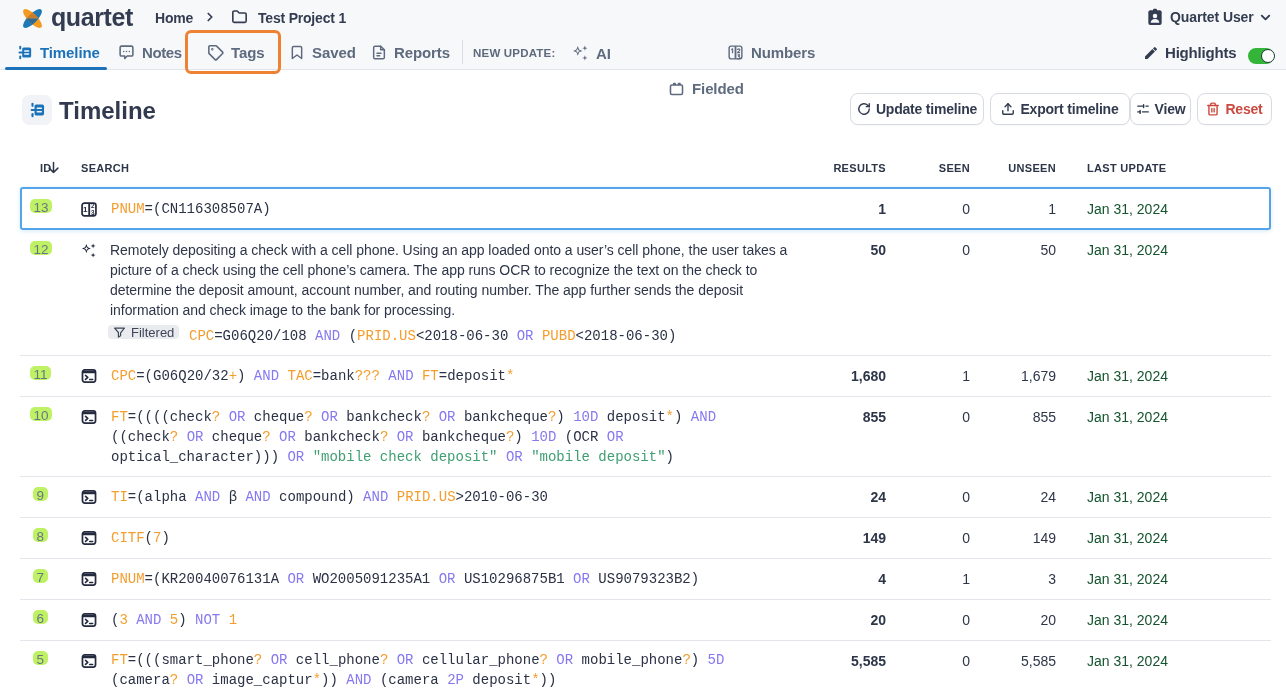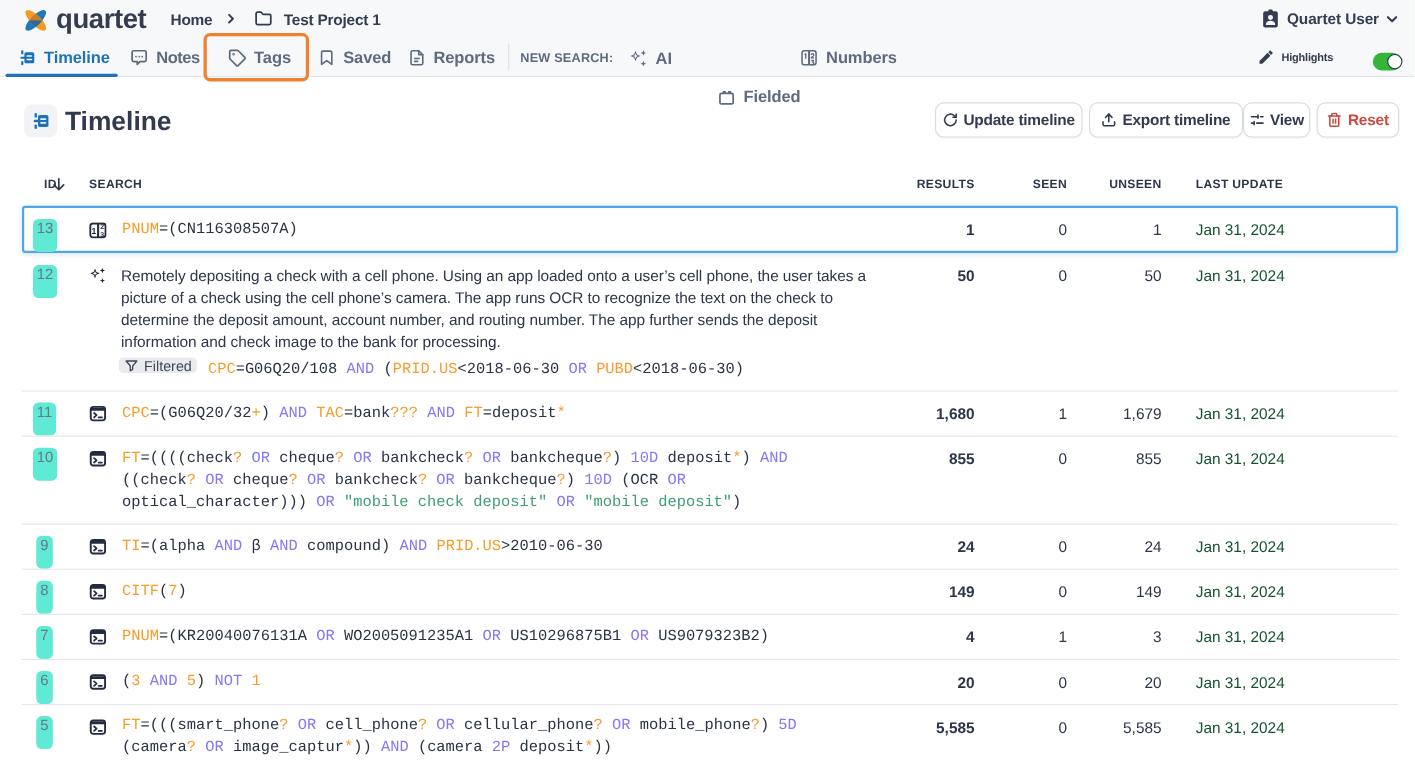--- a/index.html
+++ b/index.html
@@ -23,38 +23,38 @@
 
 
 .tab { position:absolute; top:44px; display:flex; align-items:center; font-size:15px; letter-spacing:-0.1px; font-weight:700; color:#5e6a7e; }
 .tab .ic { margin-right:7px; }
 #tab-timeline { left:16px; color:#1b72b9; }
 #underline { position:absolute; left:5px; top:67px; width:102px; height:3px; background:#1b72b9; border-radius:2px; }
 #tagbox { position:absolute; left:185px; top:30px; width:96px; height:44px; border:3px solid #ee8132; border-radius:6px; }
 #newsearch-sep { position:absolute; left:462px; top:40px; width:1px; height:24px; background:#d9dee6; }
 #newsearch-label { position:absolute; left:473px; top:47px; font-size:11.5px; font-weight:700; color:#5e6a7e; letter-spacing:0.2px; }
 #hl-block { position:absolute; left:1143px; top:44px; display:flex; align-items:center; }
-#hl-label { font-size:10px; letter-spacing:-0.2px; font-weight:700; color:#333c50; margin-left:6px; }
+#hl-label { font-size:15px; letter-spacing:-0.2px; font-weight:700; color:#333c50; margin-left:6px; }
 #toggle { position:absolute; left:1248px; top:48px; width:26px; height:16px; background:#34b438; border-radius:8px; }
 #toggle .knob { position:absolute; right:-1px; top:1px; width:14px; height:14px; background:#fff; border:1.5px solid #1d3a33; border-radius:50%; }
 
 
 #h-iconbox { position:absolute; left:22px; top:95px; width:30px; height:30px; background:#f1f3f6; border-radius:7px; }
 #h-title { position:absolute; left:59px; top:97px; font-size:24px; font-weight:700; color:#313a4e; }
 .btn { position:absolute; top:93px; height:32px; background:#fff; border:1px solid #d7dbe2; border-radius:8px; display:flex; align-items:center; justify-content:center; font-size:14px; letter-spacing:-0.2px; font-weight:700; color:#313a4e; box-shadow:0 1px 1px rgba(20,30,60,0.03); }
 .btn .ic { margin-right:5px; }
 #btn-update { left:850px; width:134px; }
 #btn-export { left:990px; width:140px; }
 #btn-view { left:1130px; width:61px; }
 #btn-reset { left:1197px; width:75px; color:#cb4940; }
 
 
 .th { position:absolute; top:162px; font-size:11px; font-weight:700; color:#2d3548; letter-spacing:0.3px; }
 .sep { position:absolute; left:20px; width:1251px; height:1px; background:#e3e6eb; }
-.badge { position:absolute; background:#5eead4; border-radius:5px; height:30px; line-height:18px; padding:0 3.5px; font-size:13.5px; color:#6b7585; }
+.badge { position:absolute; background:#bef264; border-radius:5px; height:14px; line-height:18px; padding:0 3.5px; font-size:13.5px; color:#6b7585; }
 .rowic { position:absolute; left:81px; }
 .q { position:absolute; left:111px; font-family:"Liberation Mono", monospace; font-size:14px; line-height:20px; color:#2b3245; white-space:pre; }
 .f { color:#f59d2c; }
 .o { color:#8678f0; }
 .g { color:#3f9e72; }
 .val { position:absolute; width:100px; text-align:right; font-size:14px; color:#2d3548; }
 .val.b { font-weight:700; }
 .date { position:absolute; left:1087px; font-size:14px; color:#14532d; }
 #selrow { position:absolute; left:20px; top:187px; width:1251px; height:43px; border:2px solid #54a4e8; border-radius:3px; background:#fff; box-shadow:0 1px 4px rgba(84,164,232,0.25); }
 #desc12 { position:absolute; left:110px; top:240px; font-size:14px; letter-spacing:-0.05px; line-height:20px; color:#2d3548; white-space:nowrap; }
@@ -142,30 +142,30 @@
 </div>
 <div class="tab" id="tab-reports" style="left:371px;">
   <svg class="ic" width="16" height="17" viewBox="0 0 24 24" fill="none" stroke="#5e6a7e" stroke-width="2.2" stroke-linecap="round" stroke-linejoin="round">
     <path d="M14.5 2.5H6a2 2 0 0 0-2 2v15a2 2 0 0 0 2 2h12a2 2 0 0 0 2-2V8z"></path>
     <path d="M14.5 2.5V8H20"></path>
     <path d="M9 13h6M9 17h4"></path>
   </svg>
   Reports
 </div>
 <div id="newsearch-sep"></div>
-<div id="newsearch-label">NEW SEARCH:</div>
+<div id="newsearch-label">NEW UPDATE:</div>
 <div class="tab" id="tab-ai" style="left:571px;">
   <svg class="ic" width="18" height="18" viewBox="0 0 24 24" fill="#5e6a7e">
     <path d="M9 2.8 L10.8 7.4 L15.2 9.2 L10.8 11 L9 15.6 L7.2 11 L2.8 9.2 L7.2 7.4 Z M9 6.2 L9.9 8.4 L12 9.2 L9.9 10 L9 12.2 L8.1 10 L6 9.2 L8.1 8.4 Z" fill-rule="evenodd"></path>
     <path d="M18.5 2 L19.4 4.6 L22 5.5 L19.4 6.4 L18.5 9 L17.6 6.4 L15 5.5 L17.6 4.6 Z"></path>
     <path d="M18.5 15 L19.4 17.6 L22 18.5 L19.4 19.4 L18.5 22 L17.6 19.4 L15 18.5 L17.6 17.6 Z"></path>
   </svg>
   AI
 </div>
-<div class="tab" id="tab-fielded" style="left:652px;margin-top:36px;">
+<div class="tab" id="tab-fielded" style="left:668px;margin-top:36px;">
   <svg class="ic" width="17" height="17" viewBox="0 0 24 24" fill="none" stroke="#5e6a7e" stroke-width="2.2" stroke-linejoin="round">
     <rect x="3.5" y="7" width="17" height="13.5" rx="2"></rect>
     <path d="M7 7V4.8A1 1 0 0 1 8 3.8h2.2a1 1 0 0 1 1 1V7M13.8 7V4.8a1 1 0 0 1 1-1H17a1 1 0 0 1 1 1V7" fill="#5e6a7e" stroke="none"></path>
   </svg>
   Fielded
 </div>
 <div class="tab" id="tab-numbers" style="left:727px;">
   <svg class="ic" width="17" height="17" viewBox="0 0 24 24" fill="none" stroke="#5e6a7e" stroke-width="2" stroke-linejoin="round">
     <rect x="3" y="3" width="18" height="18" rx="3"></rect>
     <path d="M12 3v18" stroke-width="2.6"></path>

